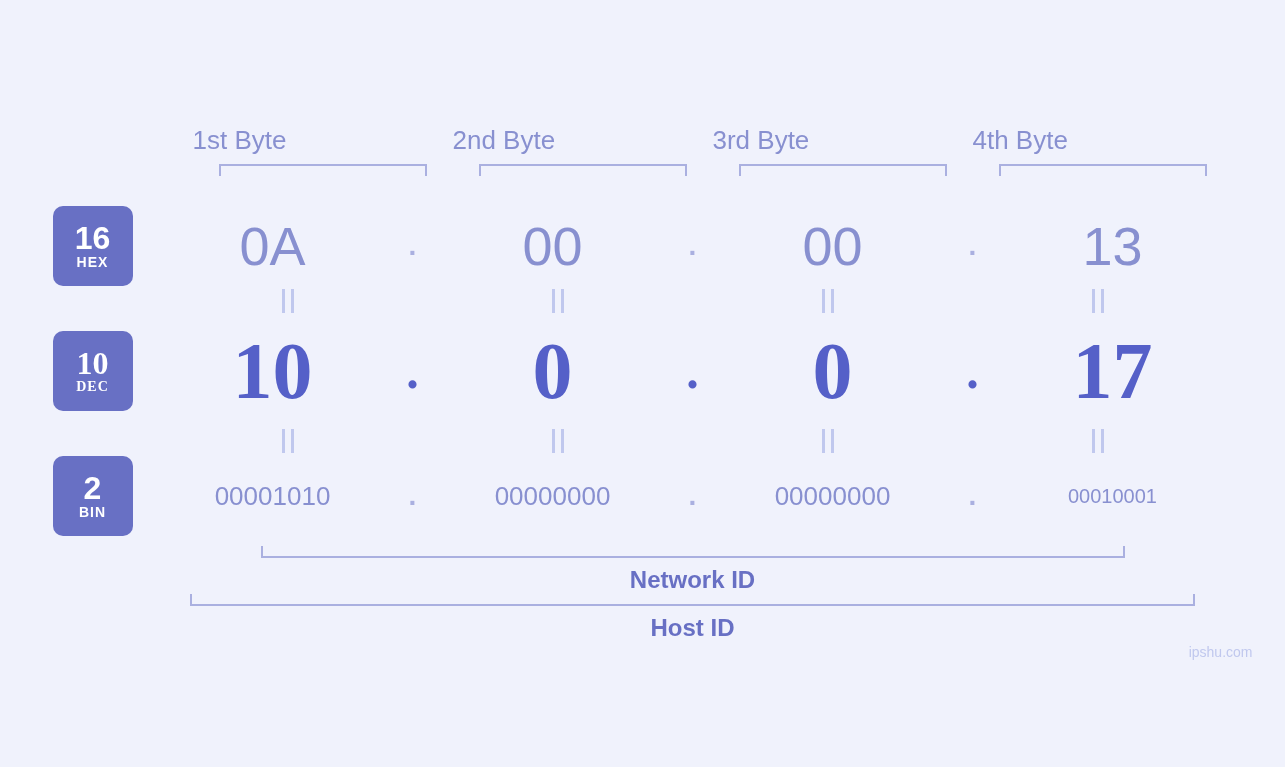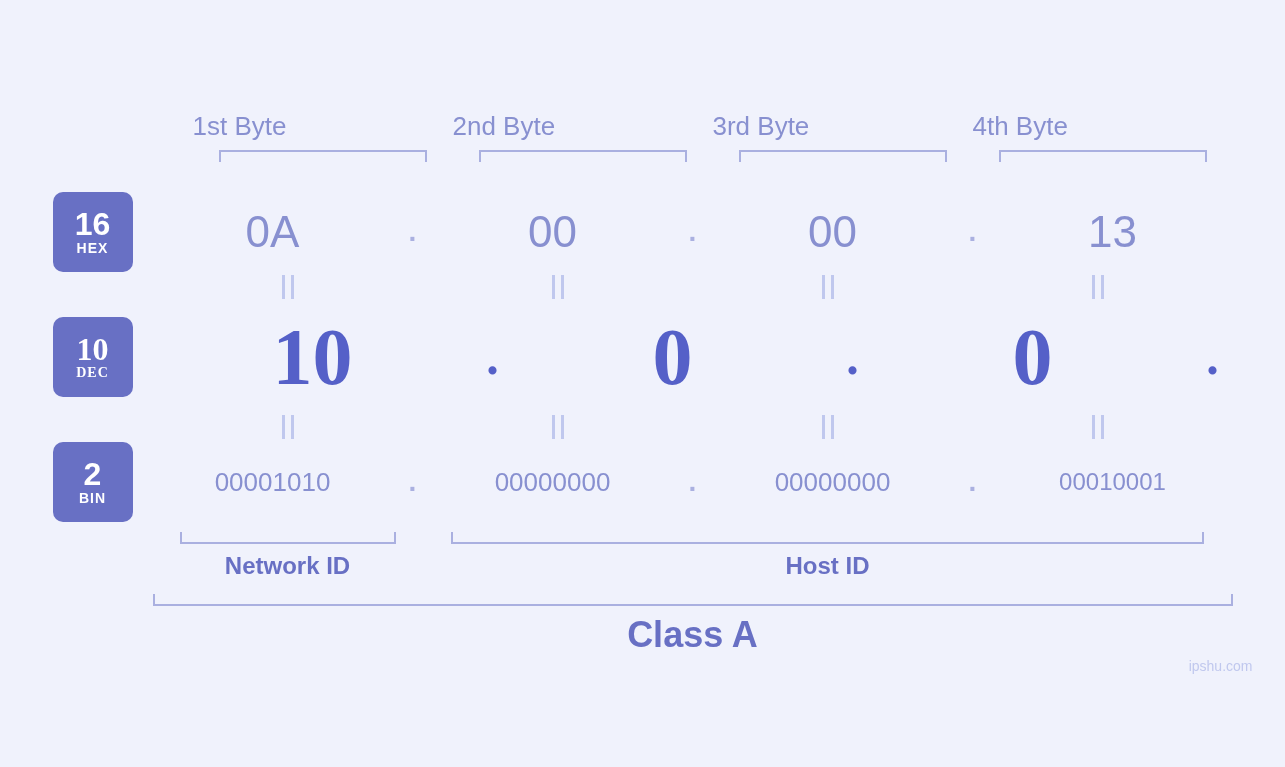--- a/index.html
+++ b/index.html
@@ -91,21 +91,21 @@
 
     
     .bytes-row {
       flex: 1;
       display: flex;
       align-items: center;
     }
 
     .byte-value {
       text-align: center;
-      font-size: 44px;
+      font-size: 54px;
       color: #8890d0;
       font-weight: 400;
       min-width: 120px;
     }
 
     .byte-value.large {
       font-size: 80px;
       color: #5560c8;
       font-weight: 700;
     }
@@ -288,20 +288,23 @@
       </div>
       <div class="dot-separator">.</div>
       <div class="byte-val-wrap">
         <span class="byte-value large">0</span>
       </div>
       <div class="dot-separator">.</div>
       <div class="byte-val-wrap">
         <span class="byte-value large">0</span>
       </div>
       <div class="dot-separator">.</div>
+      <div class="byte-val-wrap">
+        <span class="byte-value large">17</span>
+      </div>
     </div>
   </div>
 
   <div class="separator-row">
     <div class="sep-cell">
       <div class="double-bar">
           <span></span>
           <span></span>
         </div>
     </div>
@@ -337,38 +340,34 @@
       <div class="dot-separator small">.</div>
       <div class="byte-val-wrap">
         <span class="byte-value" style="font-size:26px;">00000000</span>
       </div>
       <div class="dot-separator small">.</div>
       <div class="byte-val-wrap">
         <span class="byte-value" style="font-size:26px;">00000000</span>
       </div>
       <div class="dot-separator small">.</div>
       <div class="byte-val-wrap">
-        <span class="byte-value" style="font-size:24px;">00010001</span>
-      </div>
-    </div>
-  </div>
-
-  <div style="display:flex; margin-left:100px; margin-top:10px;">
+        <span class="byte-value" style="font-size:20px;">00010001</span>
+      </div>
+    </div>
+  </div>
+
+  <div style="display:flex; margin-left:100px; margin-top:10px;flex-direction:column;">
 
     <div style="flex:1; display:flex; flex-direction:column; align-items:center;">
       <div style="width:80%; height:12px; border:2px solid #aab0e0; border-top:none;"></div>
       <div class="bracket-label">Network ID</div>
     </div>
 
     <div style="flex:3; display:flex; flex-direction:column; align-items:center;">
       <div style="width:93%; height:12px; border:2px solid #aab0e0; border-top:none;"></div>
       <div class="bracket-label">Host ID</div>
     </div>
   </div>
 
-  <div class="class-section">
-    <div class="class-line"></div>
-    <div class="class-label">Class A</div>
-  </div>
 
   <div class="watermark">ipshu.com</div>
 
 </div>
 
 </body></html>

